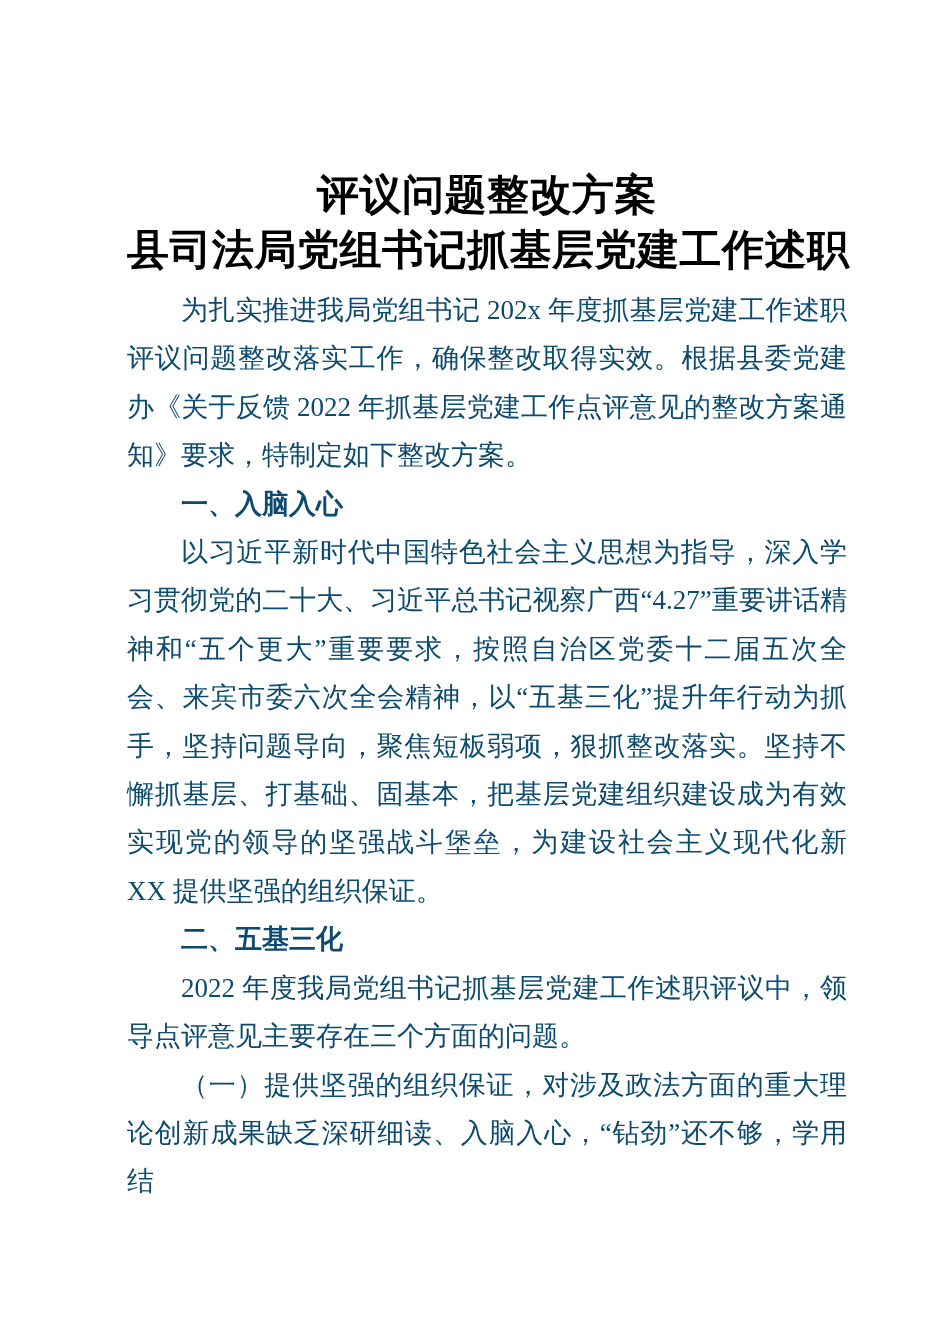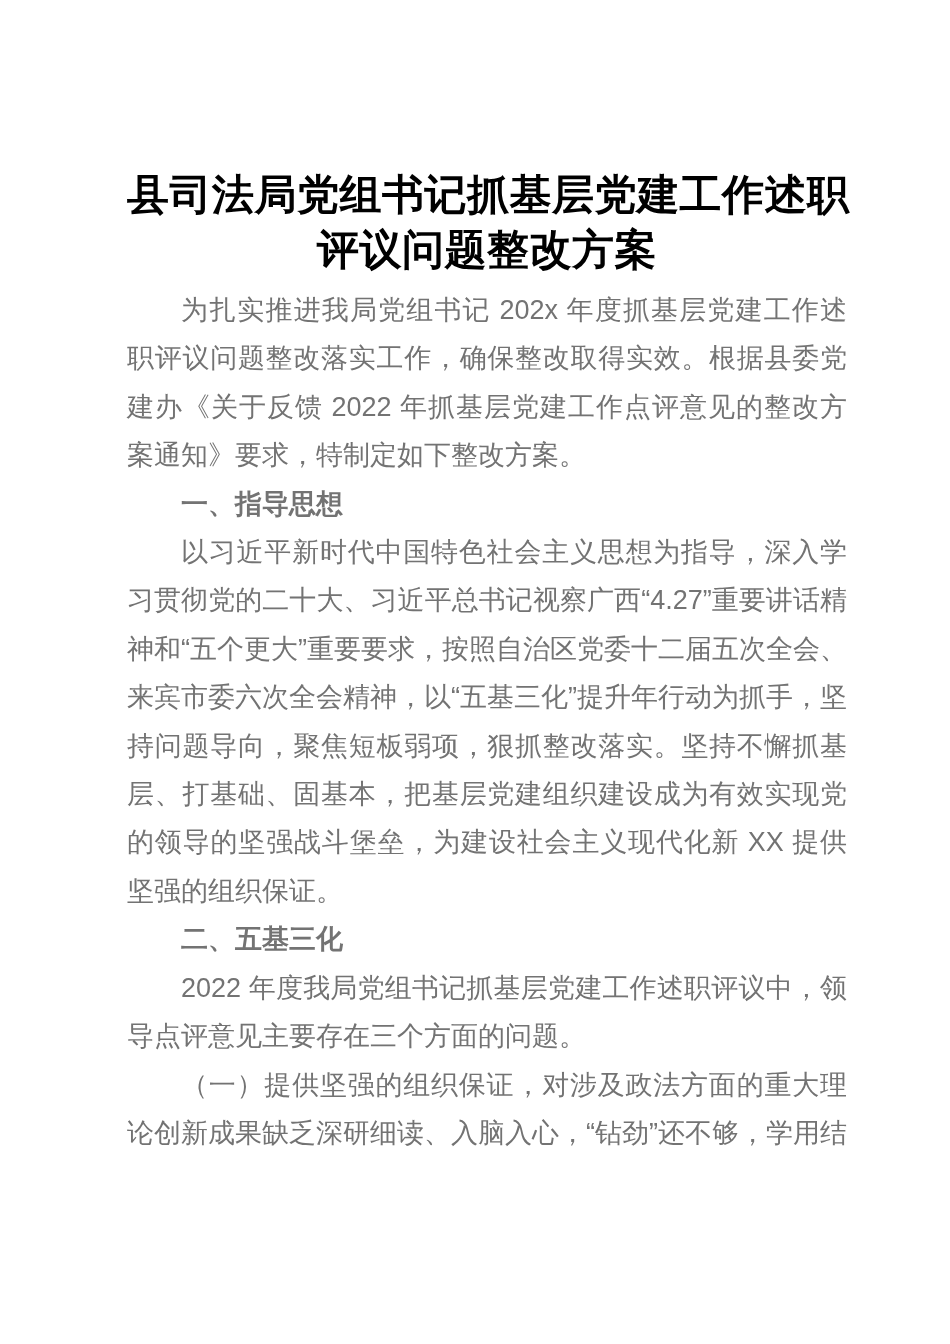--- a/index.html
+++ b/index.html
@@ -29,44 +29,44 @@
     text-align: center;
     letter-spacing: 0.5px;
     color: #000000;
   }
   .title-line {
     display: block;
     white-space: nowrap;
   }
   .doc-body {
     margin-top: 8px;
-    font-family: Liberation Sans, sans-serif;
+    font-family: Liberation Serif, serif;
     font-size: 27px;
     line-height: 48.4px;
-    color: #737373;
+    color: #0c4a6e;
   }
   .para {
     margin: 0;
     text-indent: 2em;
     text-align: justify;
     text-justify: inter-ideograph;
   }
   .para.heading {
     font-weight: 600;
   }
 </style>
 </head>
 <body>
 
 <div class="page">
   <h1 class="doc-title">
+    <span class="title-line">评议问题整改方案</span>
     <span class="title-line">县司法局党组书记抓基层党建工作述职</span>
-    <span class="title-line">评议问题整改方案</span>
   </h1>
   <div class="doc-body">
       <p class="para body">为扎实推进我局党组书记 202x 年度抓基层党建工作述职评议问题整改落实工作，确保整改取得实效。根据县委党建办《关于反馈 2022 年抓基层党建工作点评意见的整改方案通知》要求，特制定如下整改方案。</p>
-      <p class="para heading">一、指导思想</p>
+      <p class="para heading">一、入脑入心</p>
       <p class="para body">以习近平新时代中国特色社会主义思想为指导，深入学习贯彻党的二十大、习近平总书记视察广西“4.27”重要讲话精神和“五个更大”重要要求，按照自治区党委十二届五次全会、来宾市委六次全会精神，以“五基三化”提升年行动为抓手，坚持问题导向，聚焦短板弱项，狠抓整改落实。坚持不懈抓基层、打基础、固基本，把基层党建组织建设成为有效实现党的领导的坚强战斗堡垒，为建设社会主义现代化新 XX 提供坚强的组织保证。</p>
       <p class="para heading">二、五基三化</p>
       <p class="para body">2022 年度我局党组书记抓基层党建工作述职评议中，领导点评意见主要存在三个方面的问题。</p>
       <p class="para body">（一）提供坚强的组织保证，对涉及政法方面的重大理论创新成果缺乏深研细读、入脑入心，“钻劲”还不够，学用结</p>
     </div>
 </div>
 
 </body></html>

